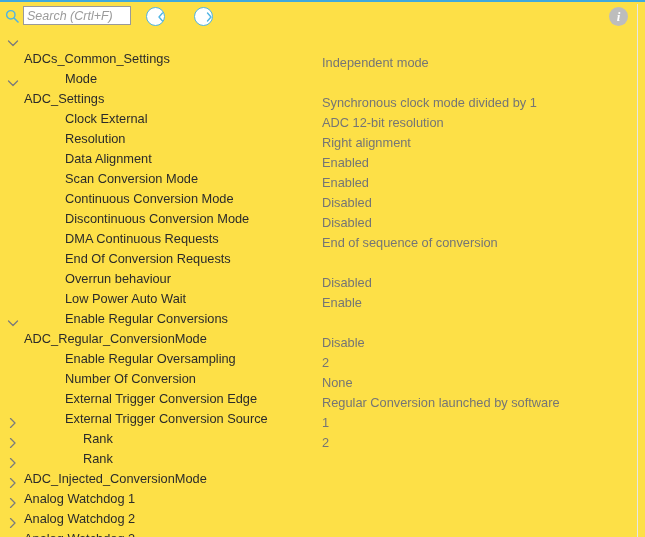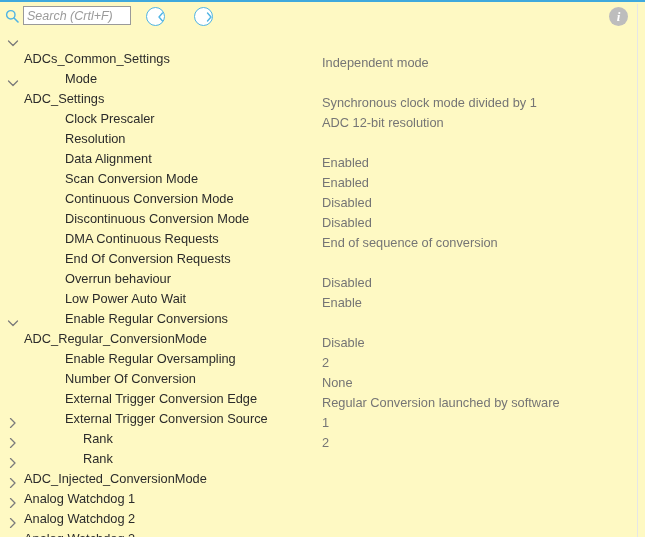--- a/index.html
+++ b/index.html
@@ -15,21 +15,21 @@
     font-family: "Liberation Sans", sans-serif;
     -webkit-font-smoothing: antialiased;
   }
 
   #app {
     position: relative;
     width: 645px;
     height: 537px;
     box-sizing: border-box;
     border-top: 2px solid #3fa9dd;
-    background: #fef9c3;
+    background: #fde047;
   }
 
   
   .toolbar {
     position: relative;
     height: 29px;
     box-sizing: border-box;
   }
 
   .search-icon {
@@ -199,29 +199,30 @@
       </div>
       <div class="row group">
         <span class="twisty">
           <svg width="12" height="10" viewBox="0 0 12 10">
             <polyline points="1.5,3 6,7.5 10.5,3" fill="none" stroke="#7b7b7b" stroke-width="1.25" stroke-linecap="round" stroke-linejoin="round"></polyline>
           </svg>
         </span>
         <span class="label">ADC_Settings</span>
       </div>
       <div class="row child">
-        <span class="label">Clock Prescaler</span>
+        <span class="label">Clock External</span>
         <span class="value">Synchronous clock mode divided by 1</span>
       </div>
       <div class="row child">
         <span class="label">Resolution</span>
         <span class="value">ADC 12-bit resolution</span>
       </div>
       <div class="row child">
         <span class="label">Data Alignment</span>
+        <span class="value">Right alignment</span>
       </div>
       <div class="row child">
         <span class="label">Scan Conversion Mode</span>
         <span class="value">Enabled</span>
       </div>
       <div class="row child">
         <span class="label">Continuous Conversion Mode</span>
         <span class="value">Enabled</span>
       </div>
       <div class="row child">

